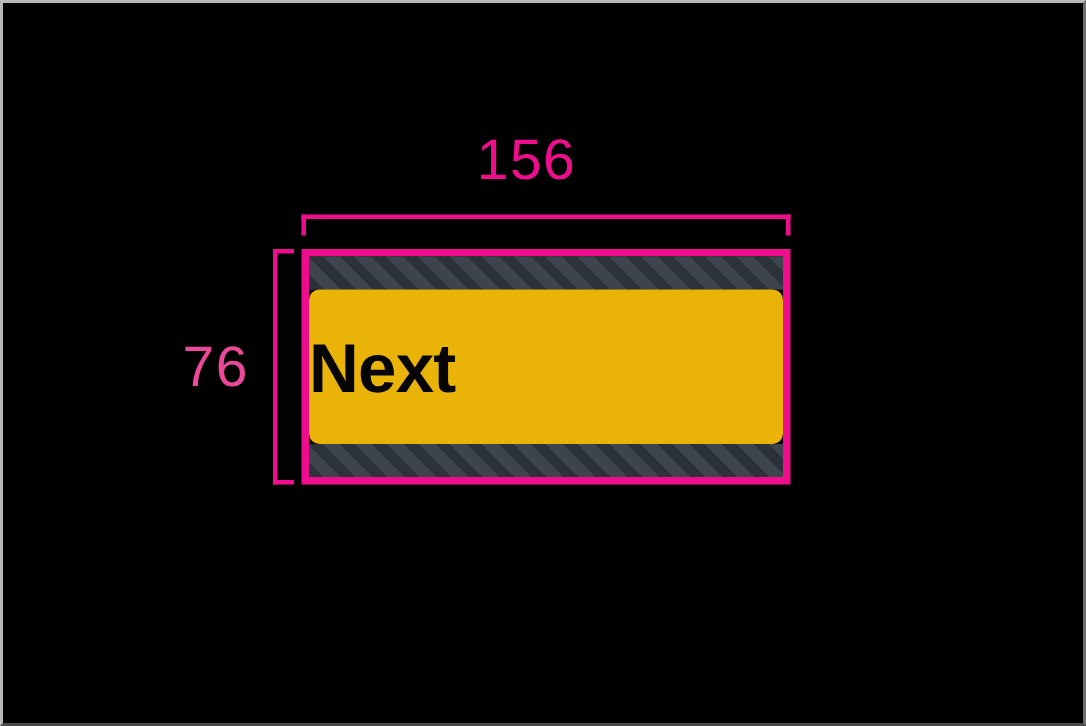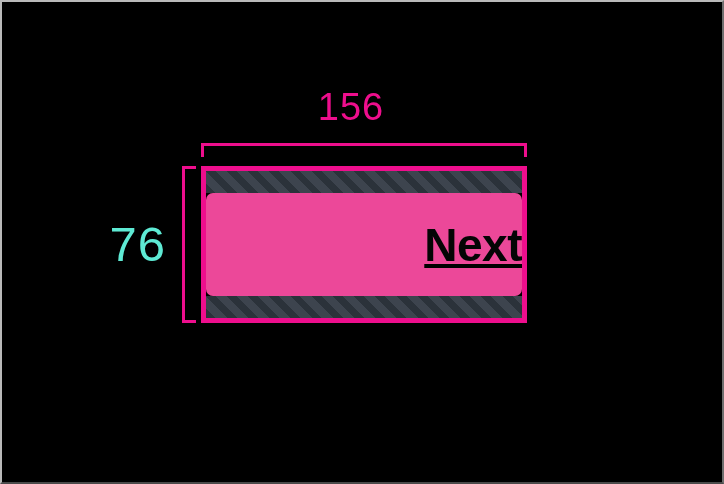--- a/index.html
+++ b/index.html
@@ -58,26 +58,25 @@
   .hatch-band.top { top: 0; }
   .hatch-band.bottom { bottom: 0; }
 
   
   #next-button {
     position: absolute;
     left: 0;
     right: 0;
     top: 22px;
     bottom: 22px;
-    background: #ec4899;
+    background: #eab308;
     border-radius: 7px;
     display: flex;
     align-items: center;
-    justify-content: flex-end;
-    text-decoration: underline;
+    justify-content: flex-start;
   }
   #next-button-label {
     font-size: 46px;
     font-weight: bold;
     color: #050505;
     letter-spacing: -0.5px;
     line-height: 1;
     user-select: none;
   }
 
@@ -149,22 +148,22 @@
 
   #height-value {
     position: absolute;
     left: 60px;
     top: 164px;
     width: 104px;
     height: 157px;
     display: flex;
     align-items: center;
     justify-content: flex-end;
-    color: #5eead4;
-    font-size: 49px;
+    color: #ec4899;
+    font-size: 38px;
     font-weight: 300;
     line-height: 1;
     letter-spacing: 1px;
     user-select: none;
     text-align: right;
   }
 </style>
 </head>
 <body>
 

